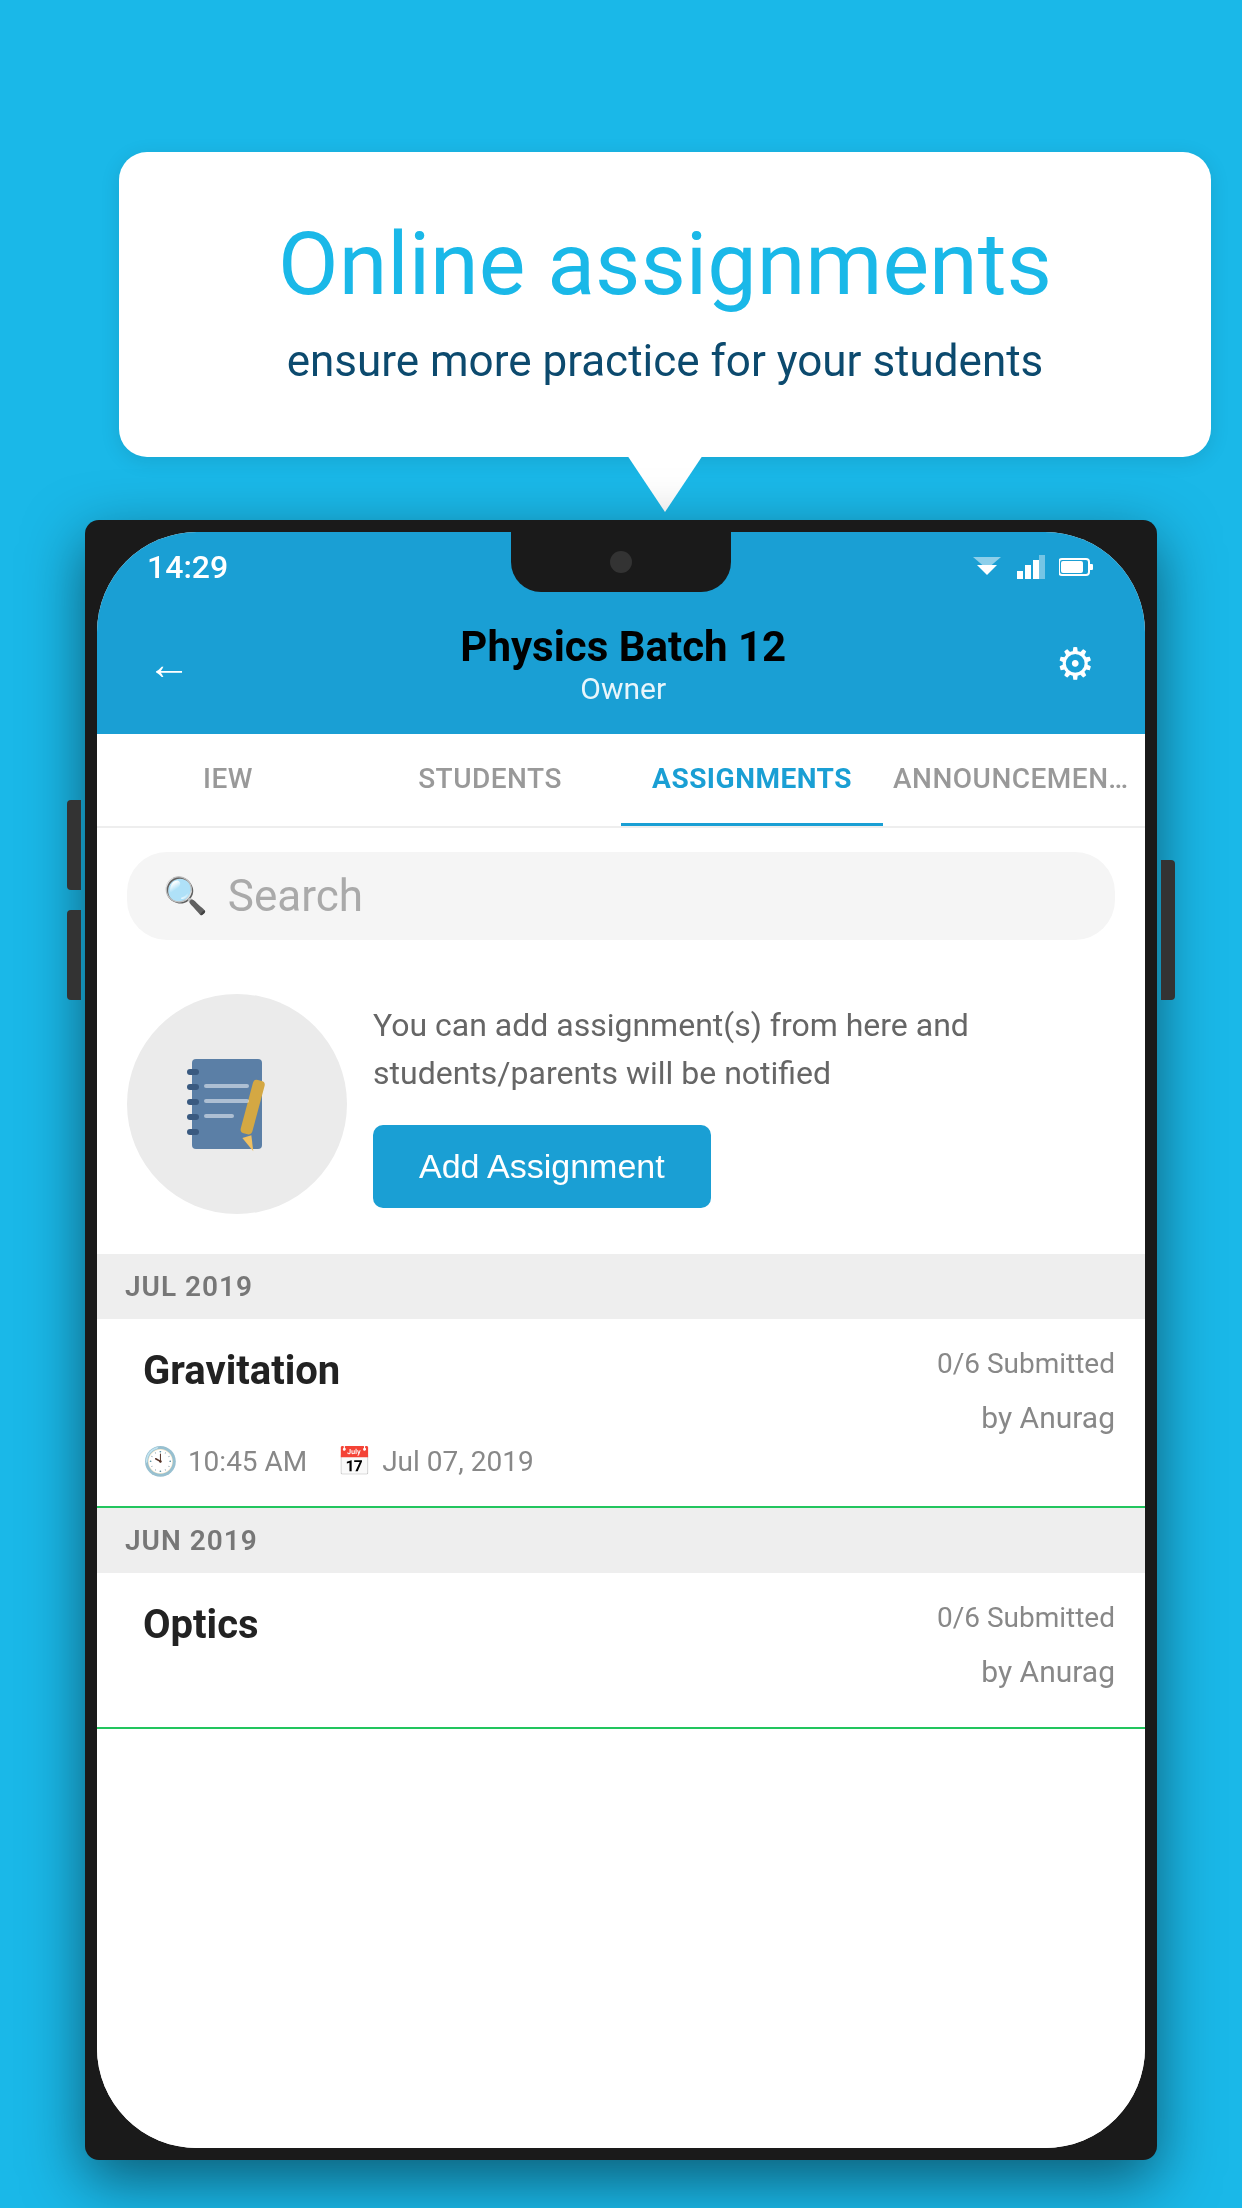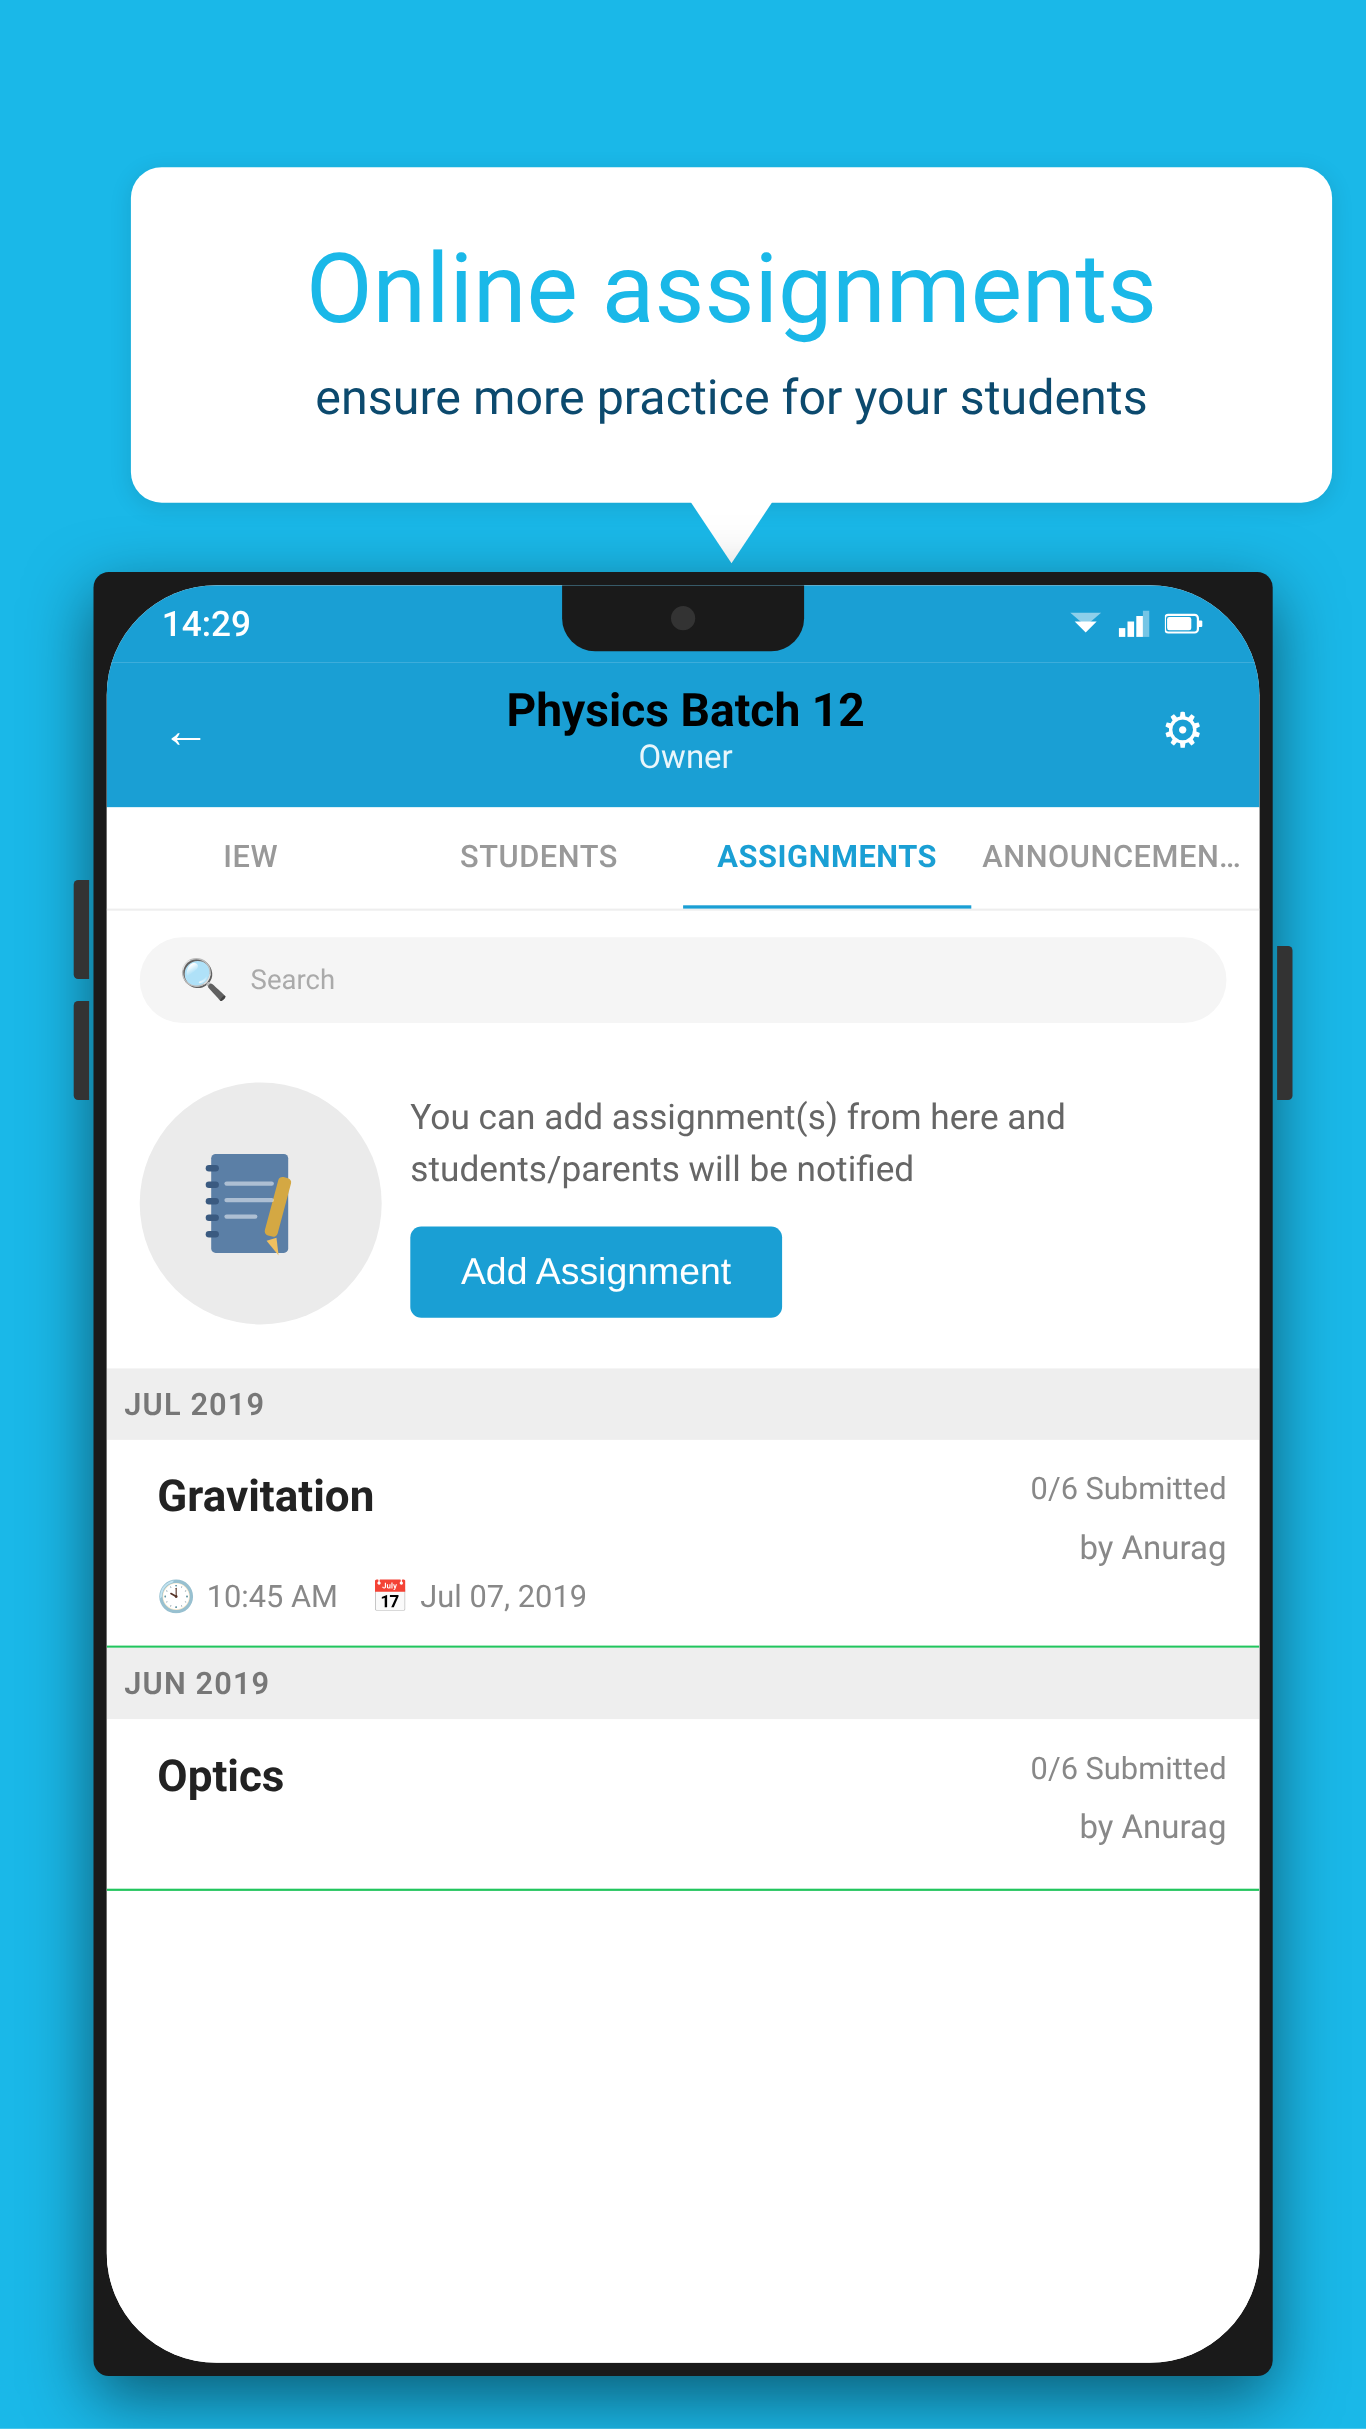--- a/index.html
+++ b/index.html
@@ -222,21 +222,21 @@
       gap: 20px;
     }
 
     .search-icon-wrap {
       color: #999;
       font-size: 36px;
     }
 
     .search-placeholder {
       color: #aaa;
-      font-size: 25px;
+      font-size: 44px;
     }
 
     
     .promo-block {
       display: flex;
       align-items: center;
       padding: 30px 30px 40px 30px;
       gap: 26px;
       background: white;
     }
@@ -270,21 +270,21 @@
       border-radius: 10px;
       padding: 22px 46px;
       font-size: 34px;
       font-weight: 500;
       cursor: pointer;
     }
 
     
     .section-header {
       background: #eeeeee;
-      padding: 16px 16px;
+      padding: 16px 28px;
     }
 
     .section-header-text {
       font-size: 28px;
       color: #777;
       font-weight: 600;
       letter-spacing: 1px;
     }
 
     

